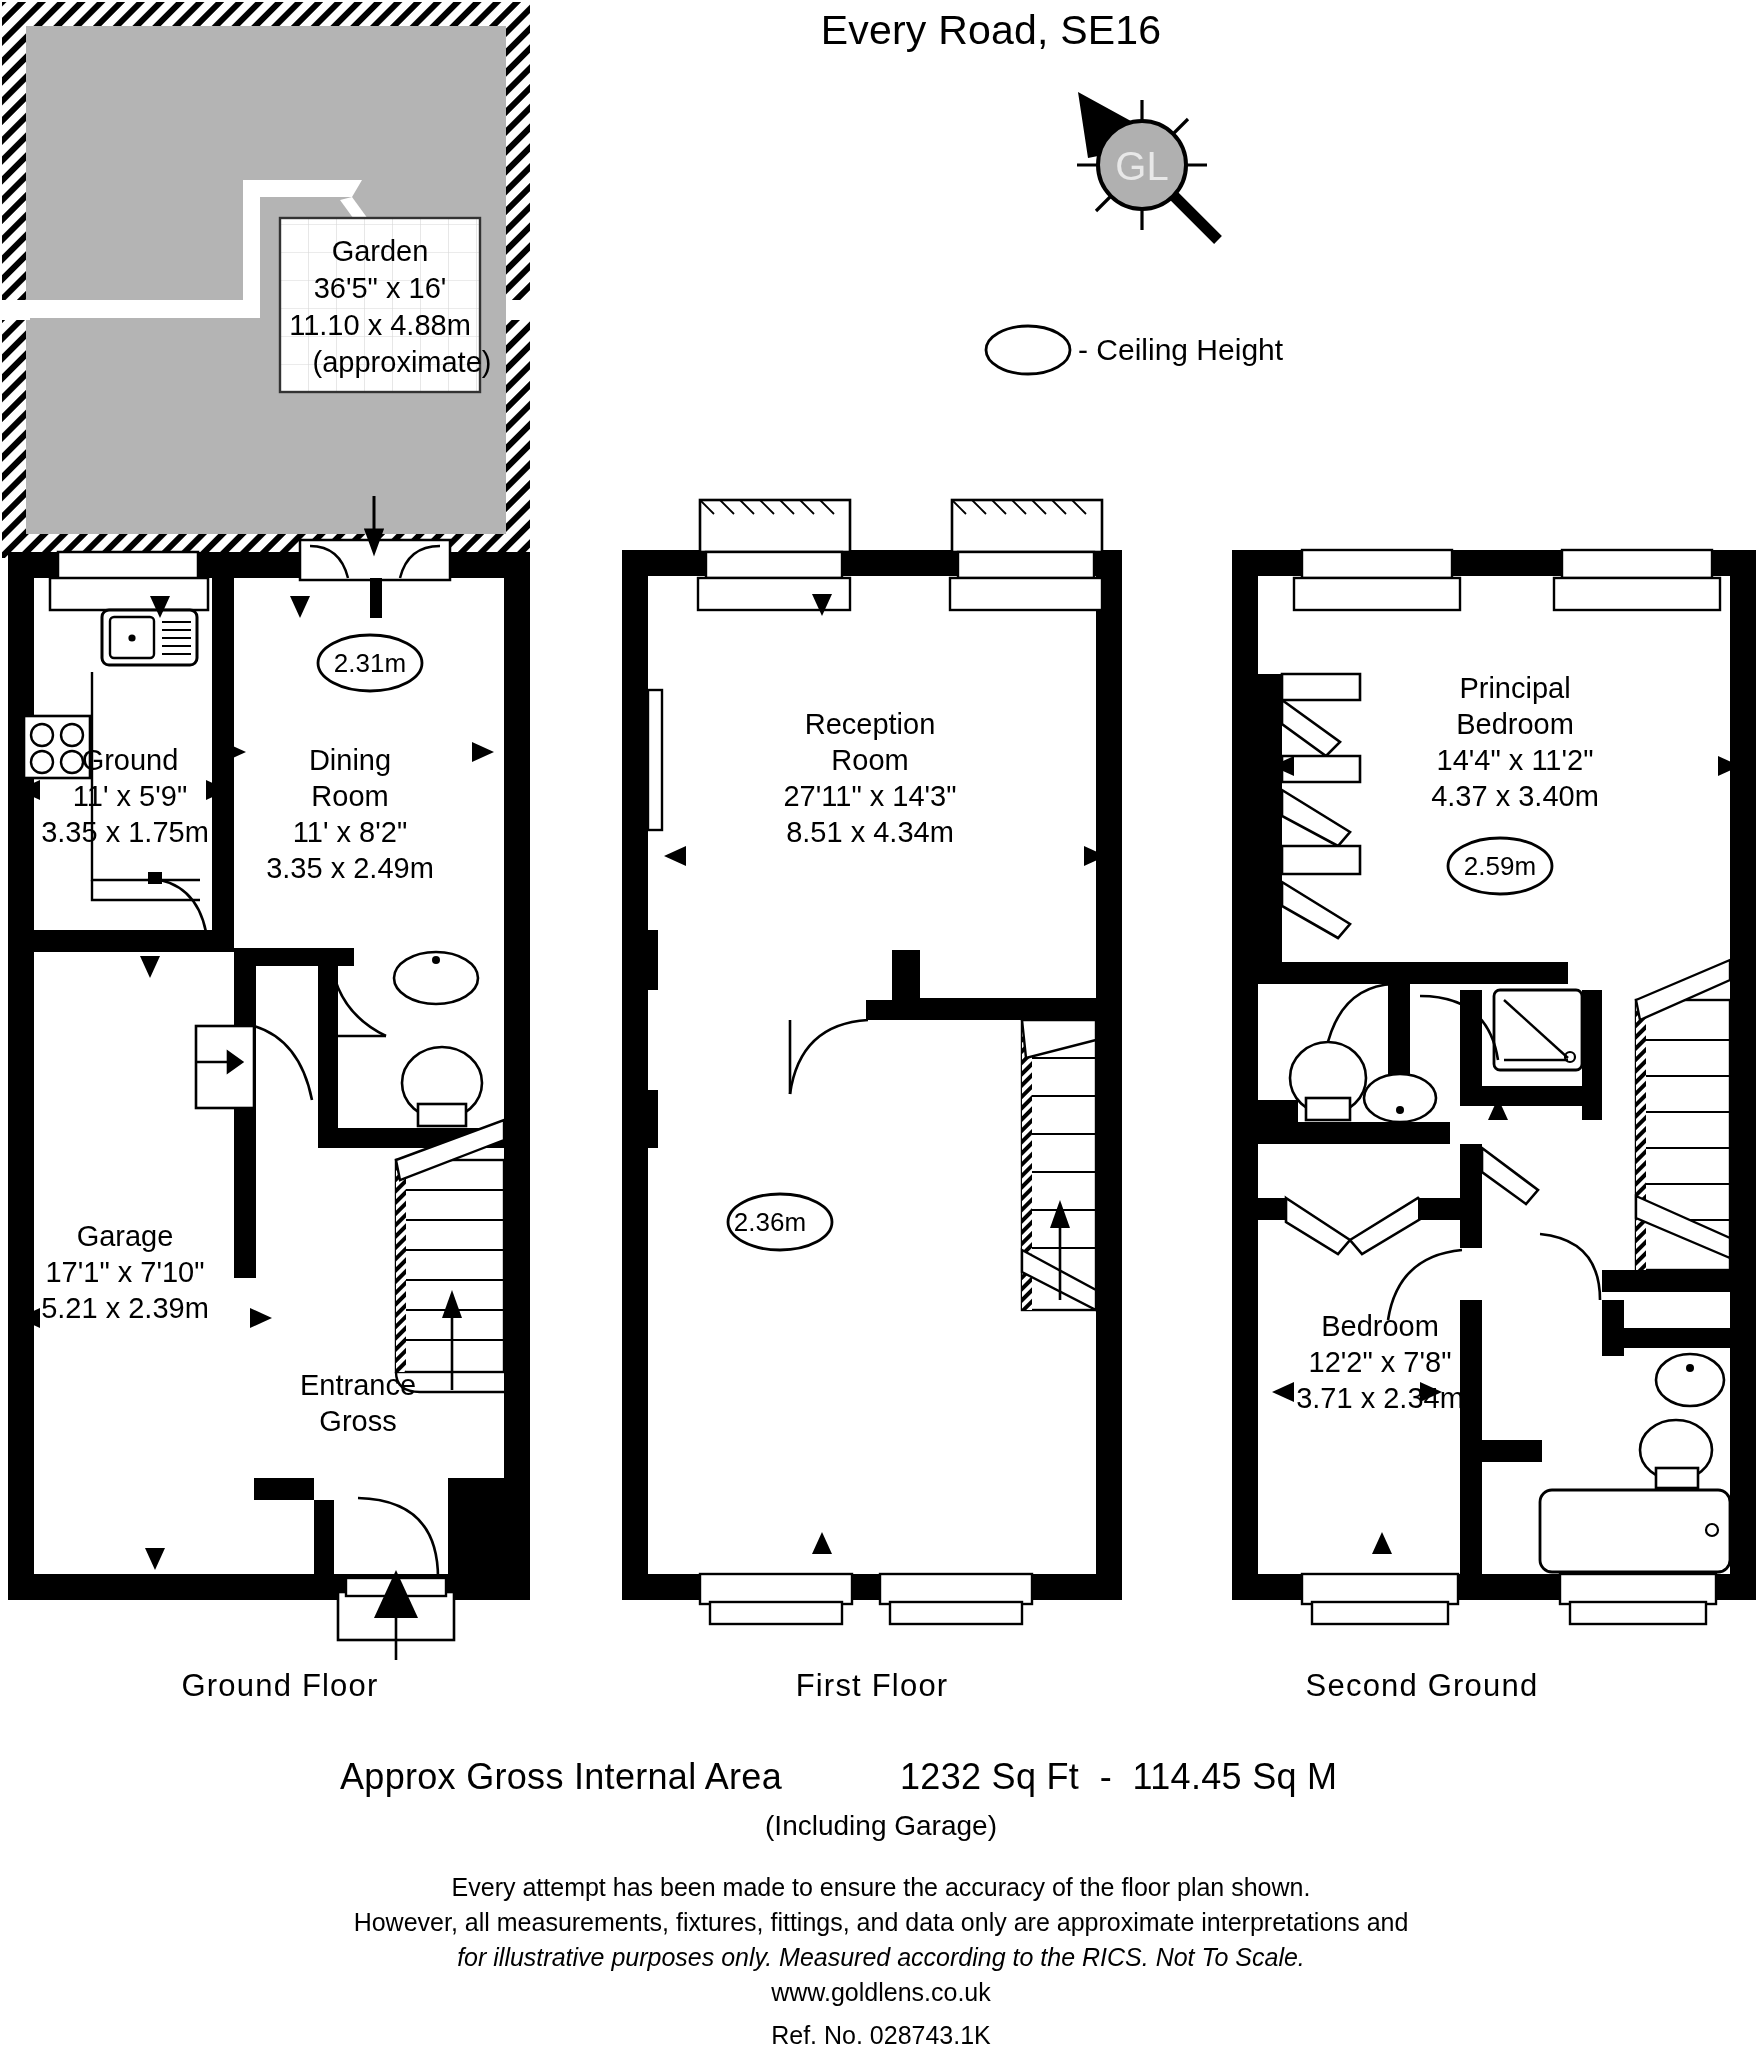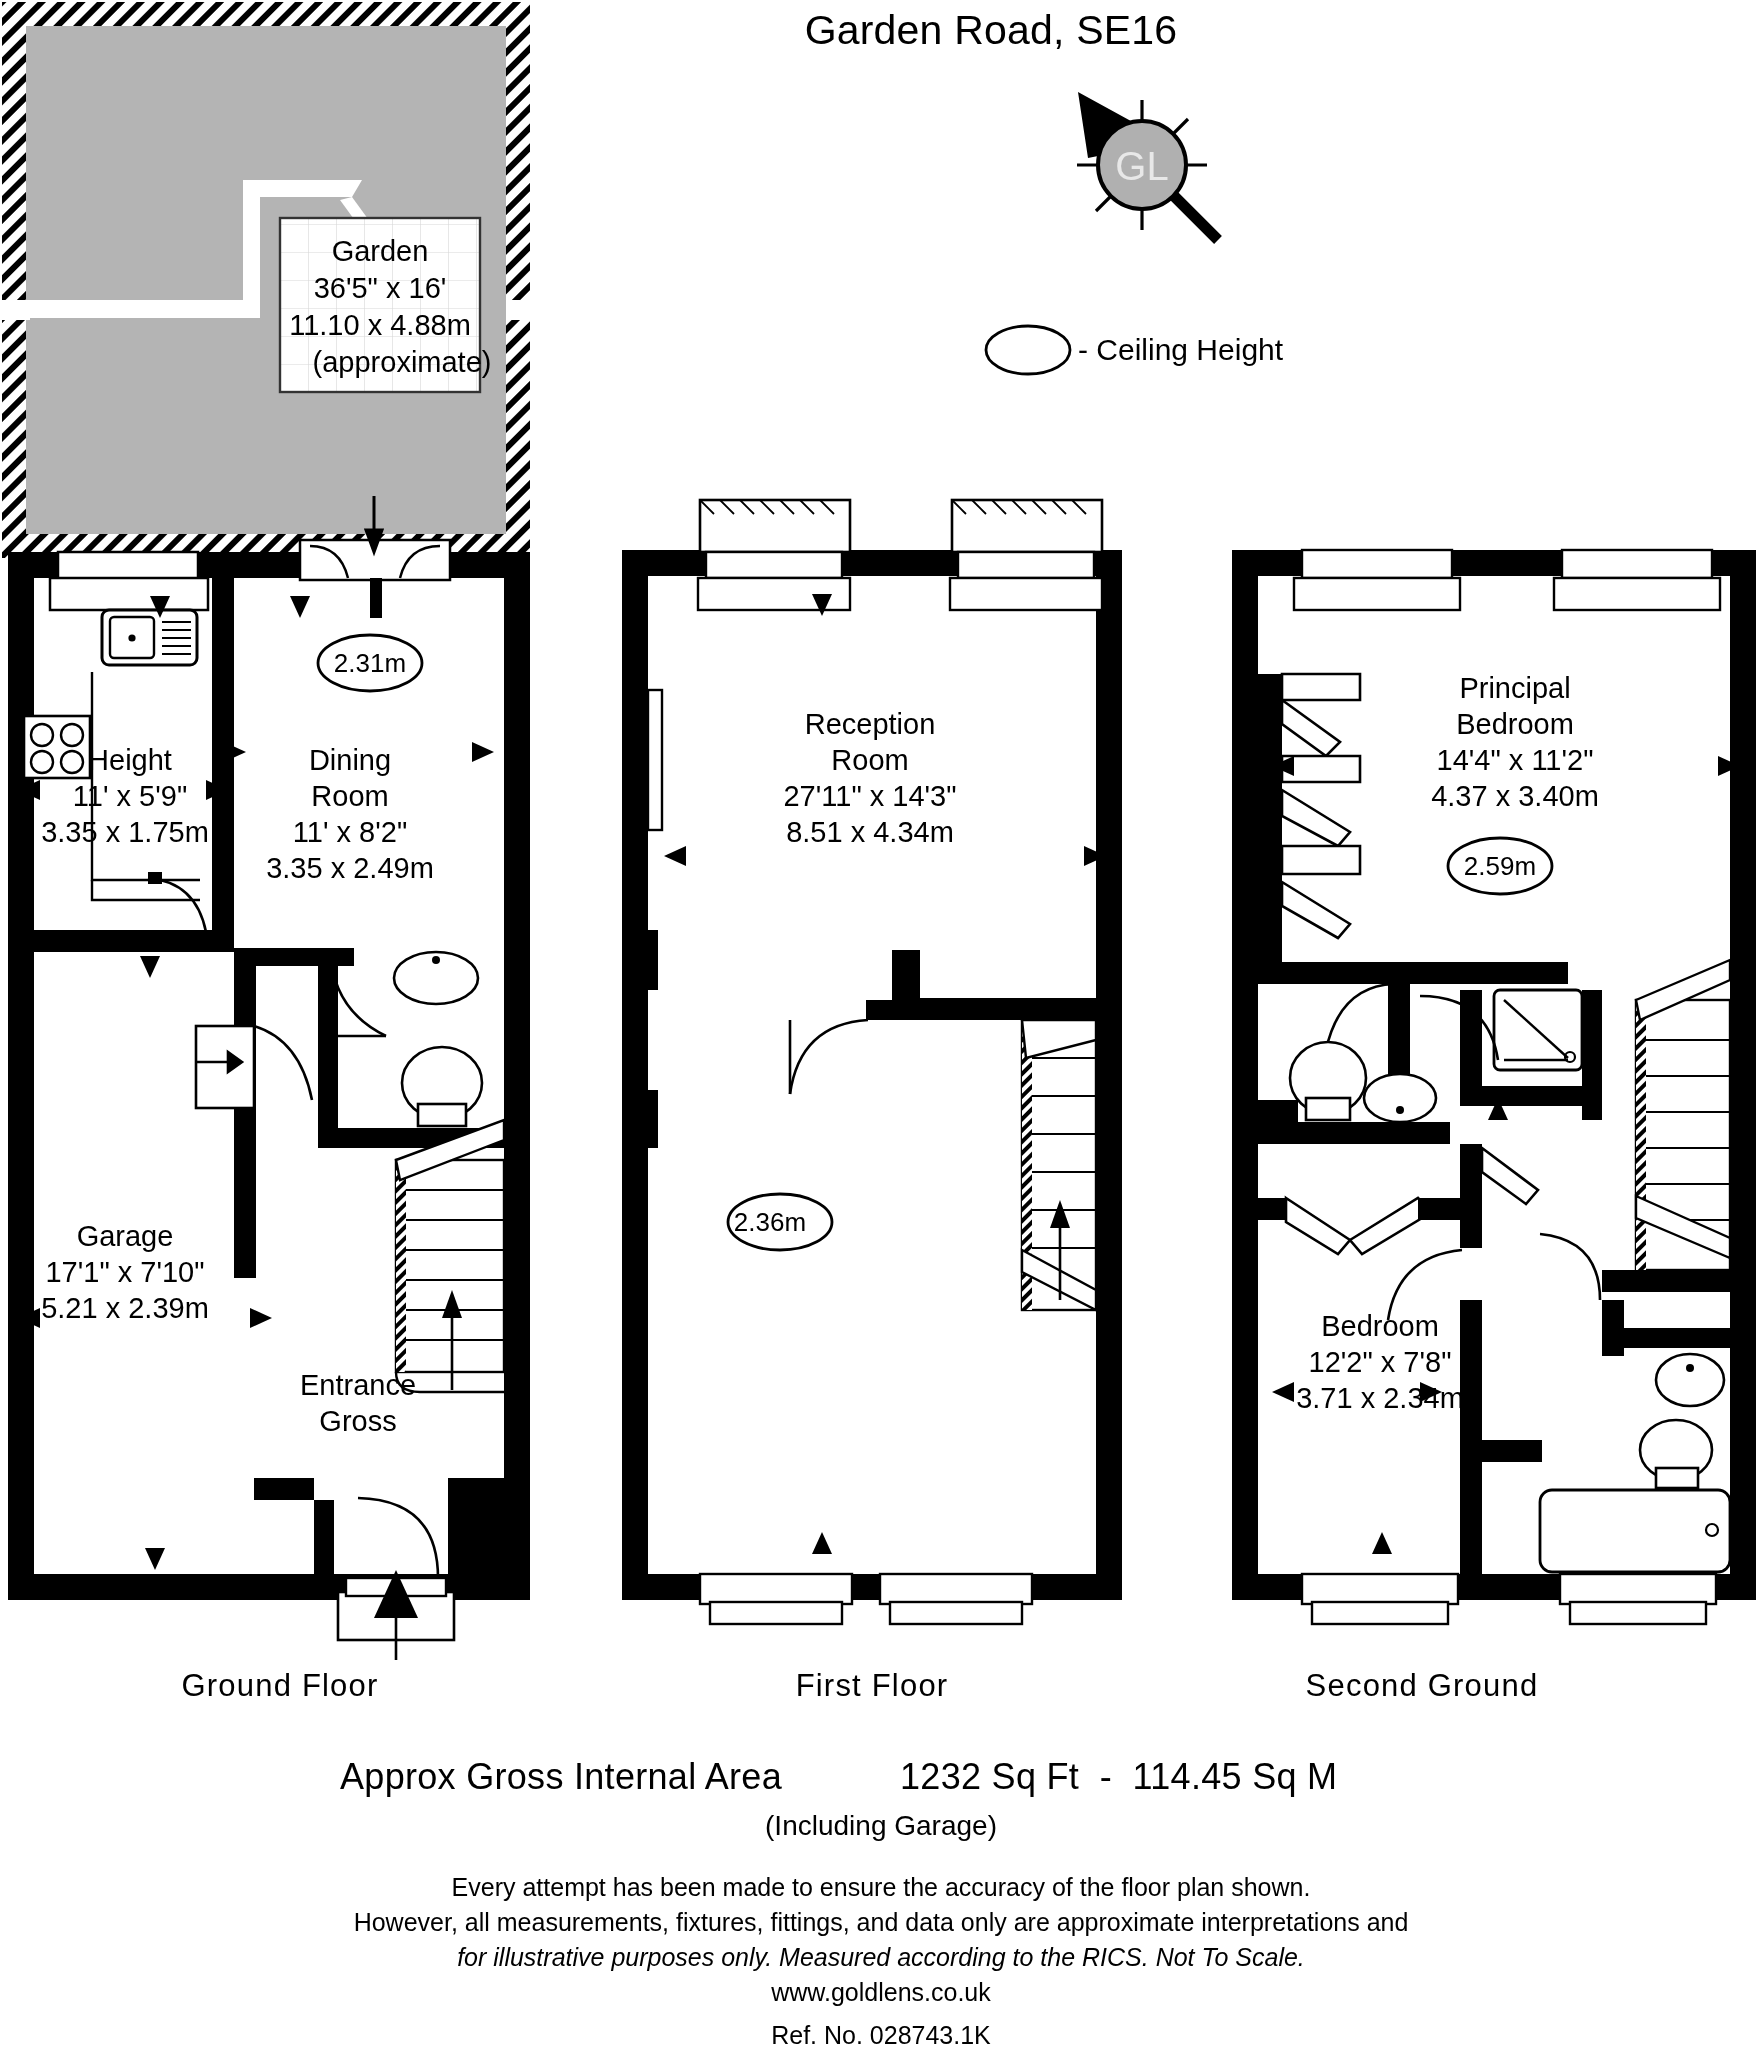--- a/index.html
+++ b/index.html
@@ -360,32 +360,32 @@
 
     <g>
       <ellipse cx="1028" cy="350" rx="42" ry="24" fill="#ffffff" stroke="#000" stroke-width="2.8"></ellipse>
     </g>
 
     <ellipse cx="370" cy="663" rx="52" ry="28" fill="#ffffff" stroke="#000" stroke-width="2.8"></ellipse>
     <ellipse cx="780" cy="1222" rx="52" ry="28" fill="#ffffff" stroke="#000" stroke-width="2.8"></ellipse>
     <ellipse cx="1500" cy="866" rx="52" ry="28" fill="#ffffff" stroke="#000" stroke-width="2.8"></ellipse>
   </svg>
 
-  <div class="txt title" style="left:731px; top:7px; width:520px;">Garden Road, SE16</div>
+  <div class="txt title" style="left:731px; top:7px; width:520px;">Every Road, SE16</div>
 
   <div class="txt legend-label" style="left:1078px; top:333px; width:320px; text-align:left;">- Ceiling Height</div>
 
   <div class="txt garden-label" style="left:280px; top:235px; width:200px;">Garden</div>
   <div class="txt garden-label" style="left:280px; top:272px; width:200px;">36'5" x 16'</div>
   <div class="txt garden-label" style="left:275px; top:309px; width:210px;">11.10 x 4.88m</div>
   <div class="txt garden-label" style="left:280px; top:346px; width:200px;padding-left:22px;">(approximate)</div>
 
   <div class="txt ceil-label" style="left:318px; top:648px; width:104px;">2.31m</div>
 
-  <div class="txt room-label" style="left:35px; top:744px; width:190px;">Height</div>
+  <div class="txt room-label" style="left:35px; top:744px; width:190px;">Ground</div>
   <div class="txt room-label" style="left:35px; top:780px; width:190px;">11' x 5'9"</div>
   <div class="txt room-label" style="left:15px; top:816px; width:220px;">3.35 x 1.75m</div>
 
   <div class="txt room-label" style="left:250px; top:744px; width:200px;">Dining</div>
   <div class="txt room-label" style="left:250px; top:780px; width:200px;">Room</div>
   <div class="txt room-label" style="left:250px; top:816px; width:200px;">11' x 8'2"</div>
   <div class="txt room-label" style="left:245px; top:852px; width:210px;">3.35 x 2.49m</div>
 
   <div class="txt room-label" style="left:25px; top:1220px; width:200px;">Garage</div>
   <div class="txt room-label" style="left:20px; top:1256px; width:210px;">17'1" x 7'10"</div>

